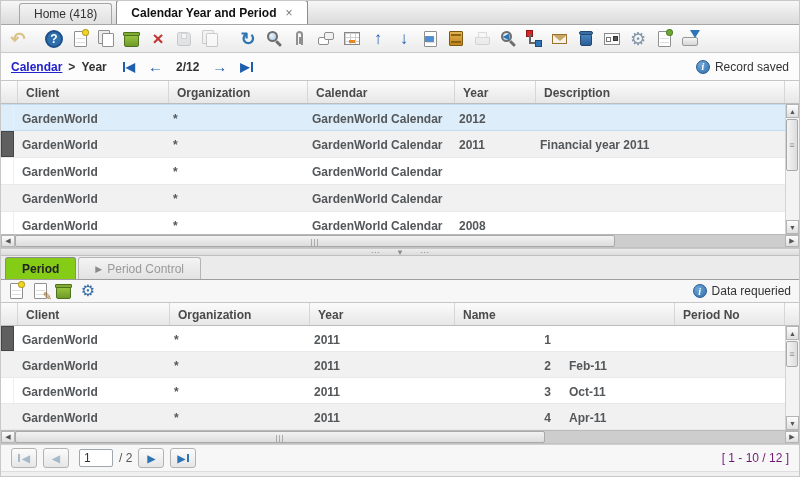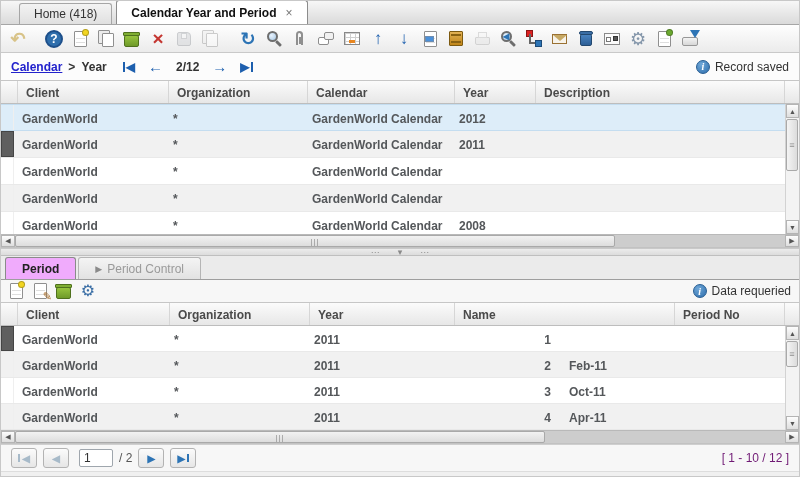--- a/index.html
+++ b/index.html
@@ -124,21 +124,21 @@
   
   .splitter{height:8px;flex:none;background:linear-gradient(#ececec,#dcdcdc);border-top:1px solid #c9c9c9;border-bottom:1px solid #bfbfbf;
             display:flex;align-items:center;justify-content:center;gap:18px;color:#8a8a8a;font-size:9px;line-height:5px;
             box-sizing:border-box;cursor:row-resize;}
 
   
   .dtabs{height:24px;flex:none;background:#ebebeb;border-bottom:1px solid #9e9e9e;display:flex;align-items:flex-end;
          padding-left:4px;box-sizing:border-box;}
   .dtab{padding:4px 16px 3px;font-size:12px;border:1px solid #b5b5b5;border-bottom:none;border-radius:3px 3px 0 0;
         background:linear-gradient(#f4f4f4,#e2e2e2);color:#9a9a9a;margin-right:2px;display:flex;gap:5px;align-items:center;cursor:pointer;}
-  .dtab.active{background:#f0abfc;border-color:#8a8a8a;color:#222;font-weight:700;}
+  .dtab.active{background:#84cc16;border-color:#8a8a8a;color:#222;font-weight:700;}
   .dtab .arr{font-size:9px;color:#8a8a8a;}
   .dtool{height:22px;flex:none;background:#f7f7f7;display:flex;align-items:center;padding:0 8px 0 4px;box-sizing:border-box;}
   .dticons{display:flex;gap:2px;align-items:center;}
 
   
   .paging{height:27px;flex:none;background:#f7f7f7;border-top:1px solid #cfcfcf;display:flex;align-items:center;
           padding:0 10px;gap:6px;font-size:12px;color:#555;box-sizing:border-box;}
   .pbtn{width:26px;height:20px;border:1px solid #b3b3b3;border-radius:3px;background:linear-gradient(#fbfbfb,#e6e6e6);
         display:flex;align-items:center;justify-content:center;gap:2px;color:#2d74b5;font-size:10px;font-weight:700;cursor:pointer;box-sizing:border-box;}
   .pbtn.dis{color:#a7bac9;}
@@ -252,20 +252,21 @@
             <span class="td w2">GardenWorld Calendar</span>
             <span class="td w3">2012</span>
             <span class="td w4"></span>
           </div>
           <div class="trow current stripe">
             <span class="ind"></span>
             <span class="td w0">GardenWorld</span>
             <span class="td w1">*</span>
             <span class="td w2">GardenWorld Calendar</span>
             <span class="td w3">2011</span>
+            <span class="td w4">Financial year 2011</span>
           </div>
           <div class="trow">
             <span class="ind"></span>
             <span class="td w0">GardenWorld</span>
             <span class="td w1">*</span>
             <span class="td w2">GardenWorld Calendar</span>
             <span class="td w4"></span>
           </div>
           <div class="trow stripe">
             <span class="ind"></span>

